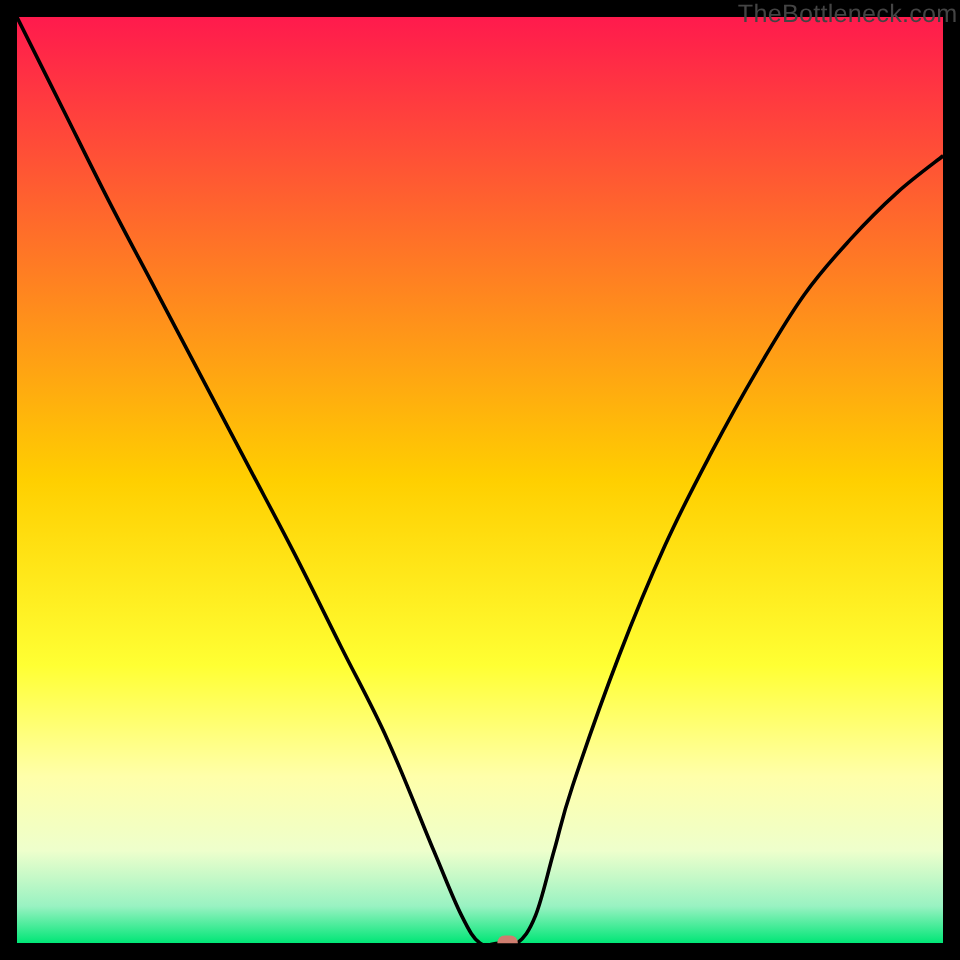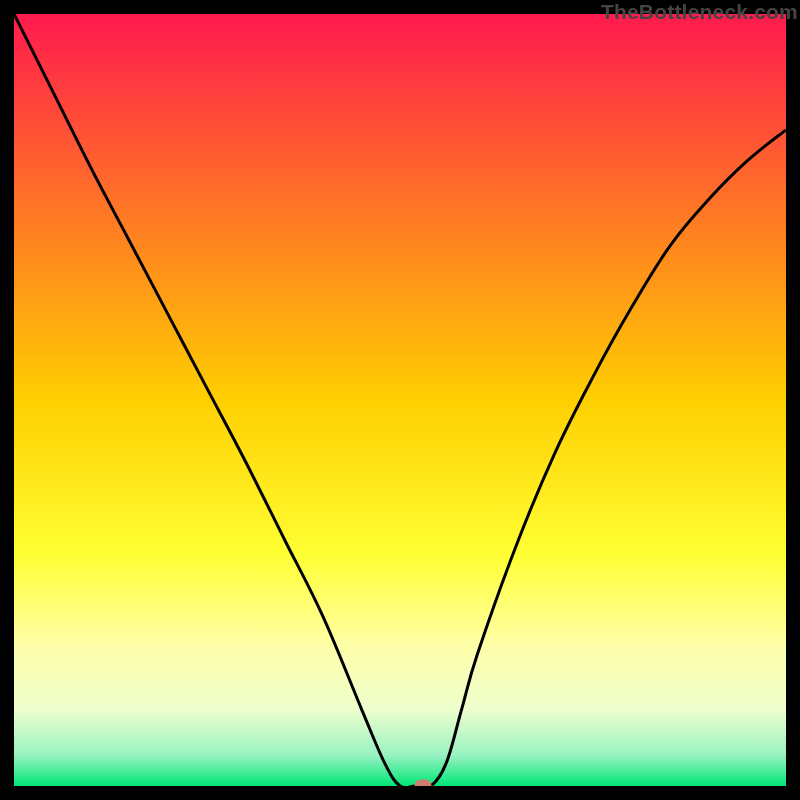--- a/index.html
+++ b/index.html
@@ -38,21 +38,21 @@
     width: 100%;
     height: 100%;
     pointer-events: none;
   }
   .watermark {
     position: absolute;
     top: 0;
     right: 2px;
     font-family: Arial, Helvetica, sans-serif;
     font-size: 21px;
-    font-weight: 700;
+    font-weight: 400;
     color: #444;
     letter-spacing: 0.2px;
     user-select: none;
   }
   .marker {
     position: absolute;
     width: 17px;
     height: 13px;
     border-radius: 6px;
     transform: translate(-50%, -50%);

